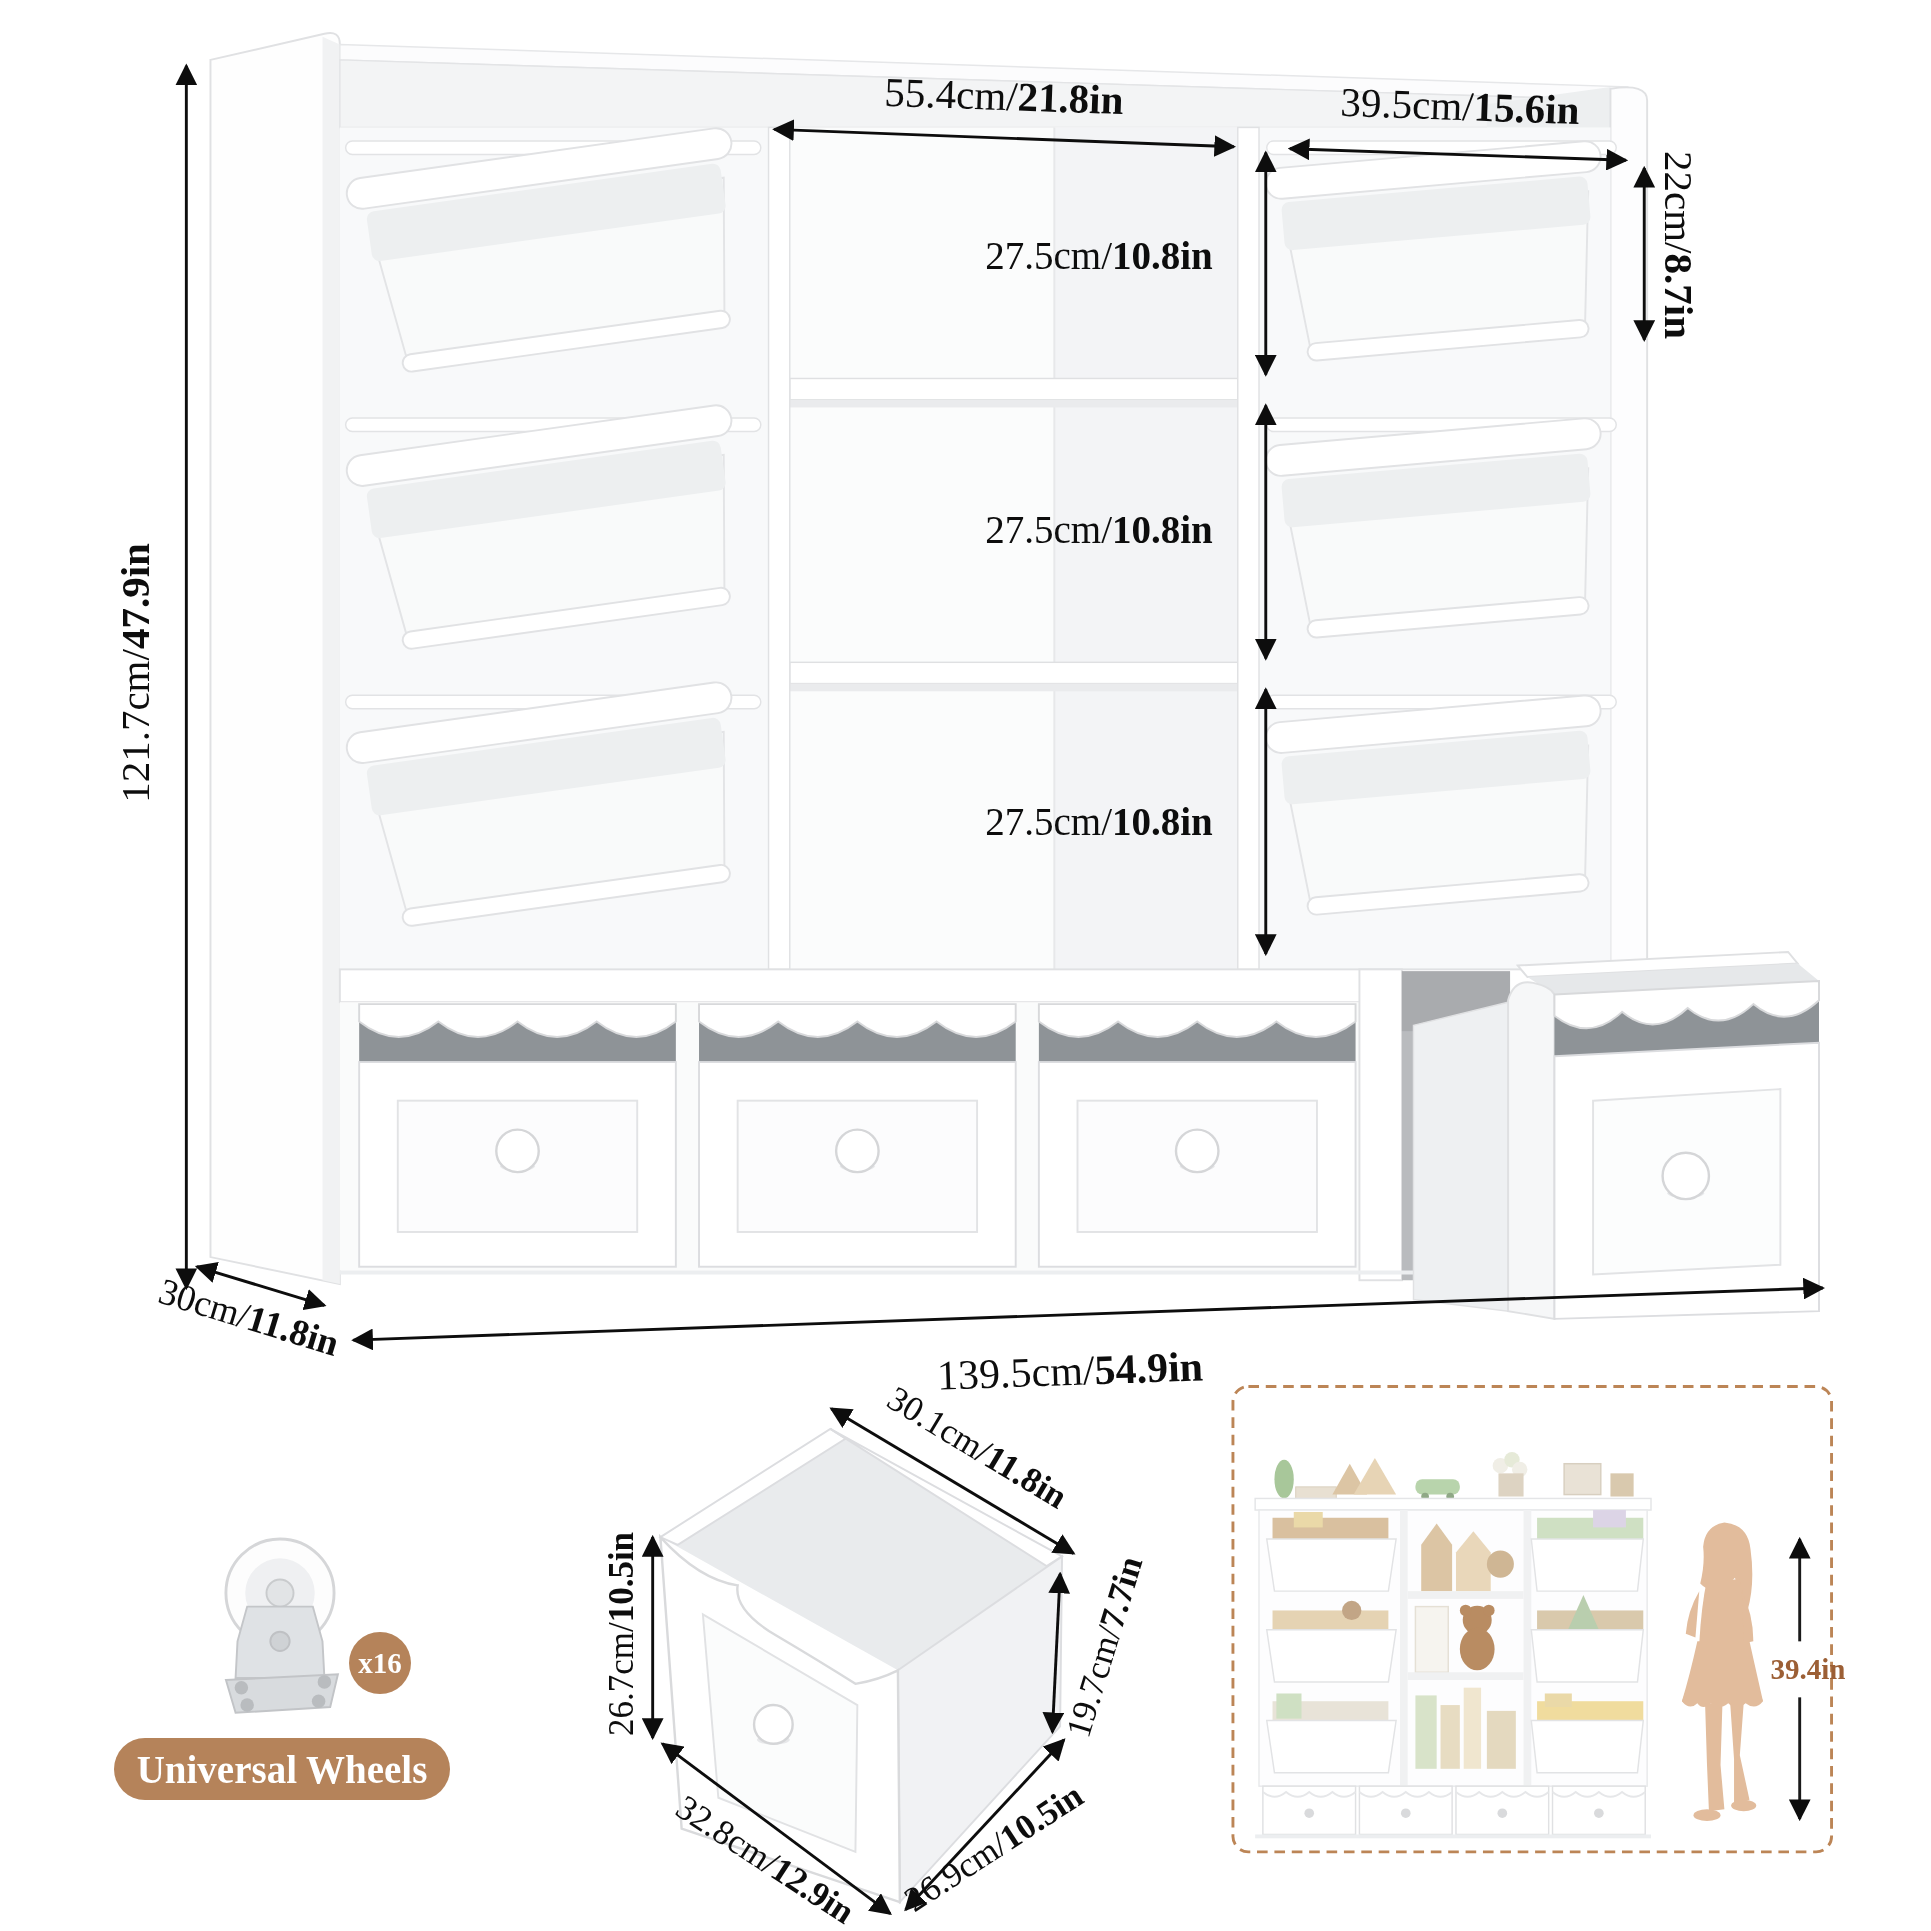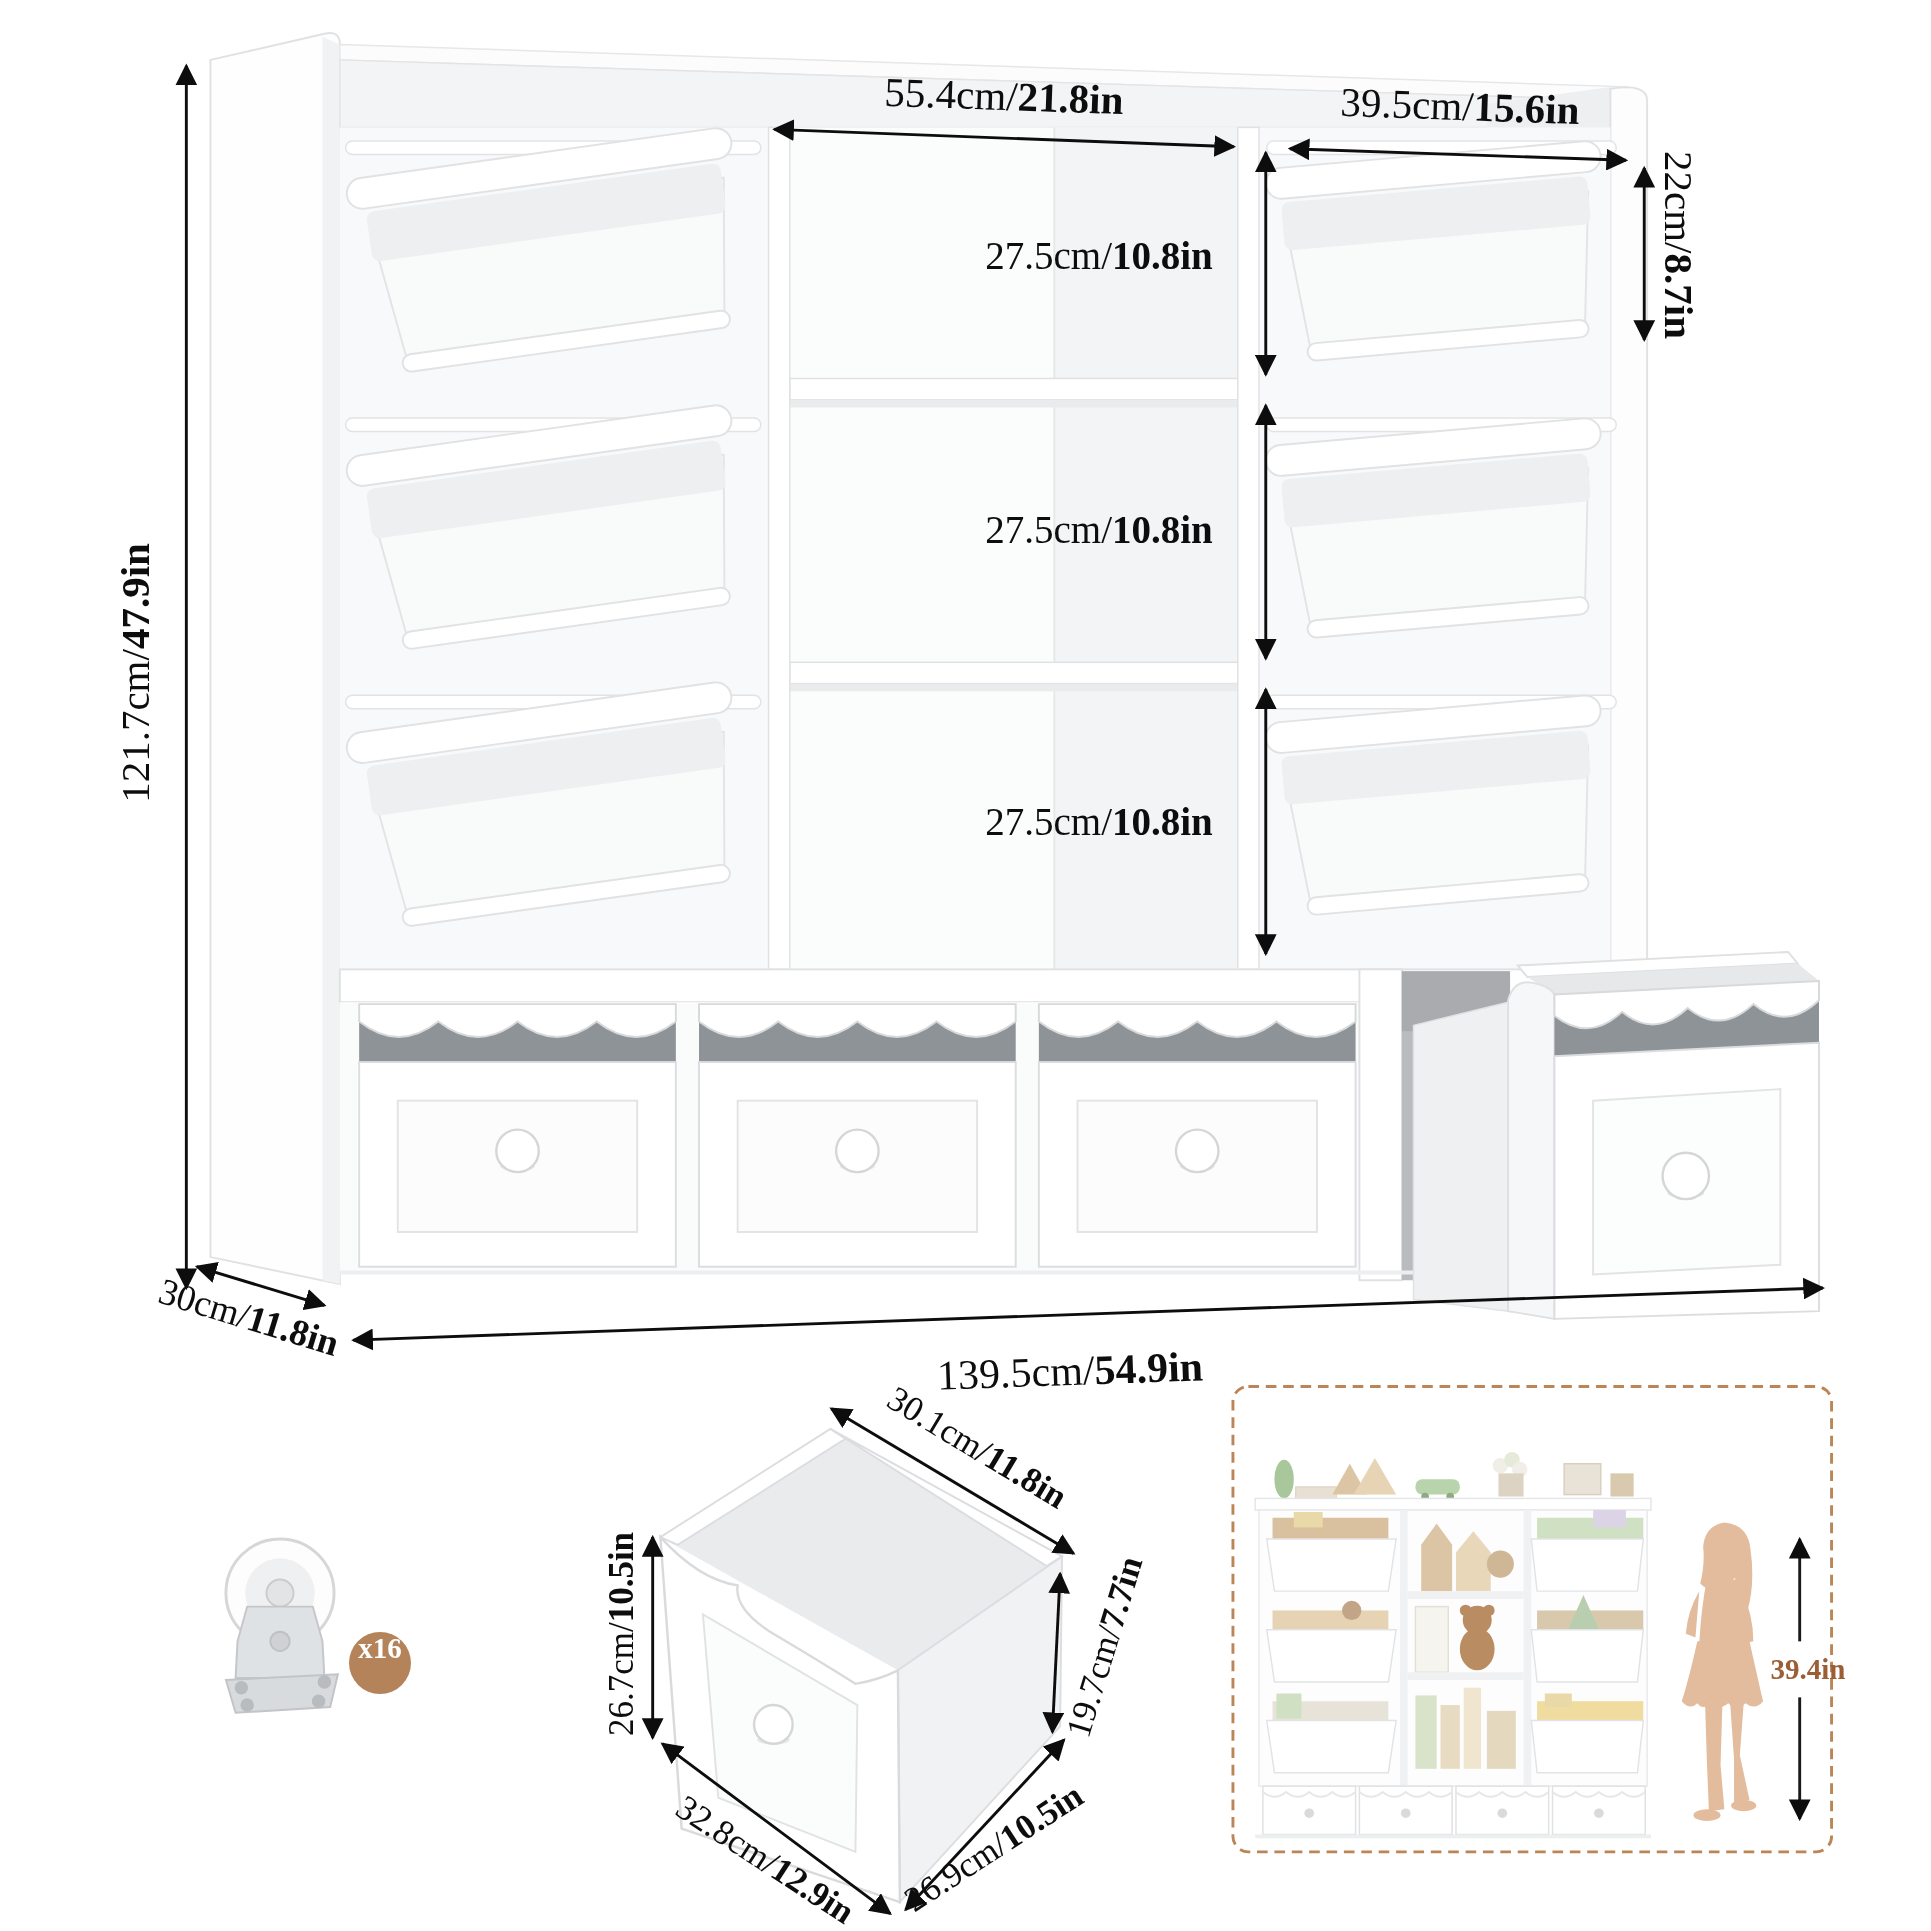--- a/index.html
+++ b/index.html
@@ -5,21 +5,21 @@
   html,body{margin:0;padding:0;background:#fff;}
   .stage{position:relative;width:1931px;height:1931px;background:#fff;overflow:hidden;
          font-family:"Liberation Serif", serif;}
   .stage svg{position:absolute;left:0;top:0;}
   .dim{position:absolute;white-space:nowrap;color:#0d0d0d;
        font-family:"Liberation Serif", serif;font-size:41px;font-weight:400;
        transform:translate(-50%,-50%) rotate(var(--r,0deg));}
   .dim .imp{font-weight:700;}
   .badge{position:absolute;width:62px;height:62px;border-radius:50%;
          background:var(--c-accent_tan,#b5835a);color:#fff;
-         font:700 29px "Liberation Serif", serif;display:flex;align-items:flex-start;justify-content:center;
+         font:700 29px "Liberation Serif", serif;display:flex;align-items:center;justify-content:center;
          transform:translate(-50%,-50%);}
   .pill{position:absolute;left:114px;top:1738px;width:336px;height:62px;border-radius:33px;
         background:var(--c-accent_tan,#b5835a);color:#fff;
         font:700 39px "Liberation Serif", serif;display:flex;align-items:center;justify-content:center;}
   .childdim{position:absolute;color:var(--c-brown_text,#9c5f35);
             font:700 29px "Liberation Serif", serif;transform:translate(-50%,-50%);}
 </style>
 </head>
 <body>
 
@@ -355,19 +355,22 @@
 <div class="dim" style="left:994px;top:1848px;--r:-33deg;font-size:35px;">
   <span>26.9cm/</span><span class="imp">10.5in</span>
 </div>
 <div class="dim" style="left:1105px;top:1647px;--r:-73deg;font-size:35px;">
   <span>19.7cm/</span><span class="imp">7.7in</span>
 </div>
 
 <div class="badge" style="left:380px;top:1663px;">
   <span>x16</span>
 </div>
+<div class="pill">
+  <span>Universal Wheels</span>
+</div>
 
 <div class="childdim" style="left:1798px;top:1669px;margin-left:10px;">
   <span>39.4in</span>
 </div>
 
 </div>
 
 
 </body></html>

